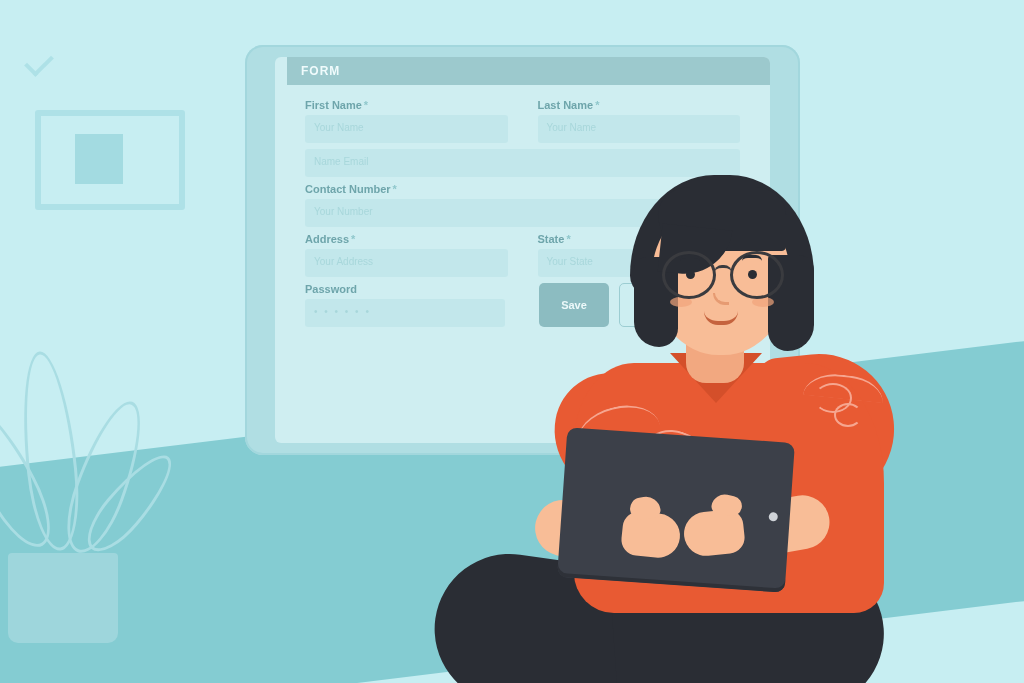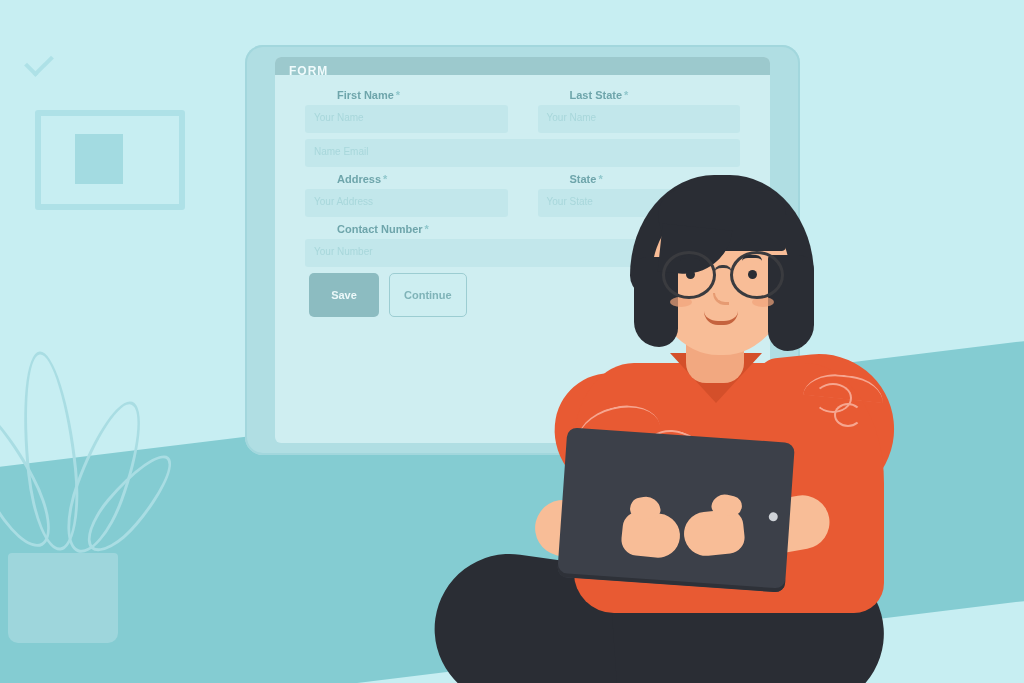--- a/index.html
+++ b/index.html
@@ -84,36 +84,37 @@
     box-shadow: inset 0 0 0 2px #a2d7dd;
   }
   .screen {
     position: absolute;
     left: 30px; right: 30px; top: 12px; bottom: 12px;
     background: #cfeef1;
     border-radius: 6px;
     overflow: hidden;
   }
   .form-header {
-    height: 18px;
+    height: 28px;
     background: #9cc9cd;
     color: #f0fbfc;
     font-size: 12px;
     font-weight: 700;
     letter-spacing: 1px;
     padding: 7px 14px;
+    margin-left: 12px;
   }
   .form-body {
     padding: 14px 30px 14px 30px;
     font-size: 11px;
     color: #6fa8ad;
   }
   .row { display: flex; gap: 30px; margin-bottom: 6px; }
   .col { flex: 1; min-width: 0; }
-  .label { font-weight: 600; margin-bottom: 4px; color: #6ea5ab; margin-left: 32px; }
+  .label { font-weight: 600; margin-bottom: 4px; color: #6ea5ab; }
   .label .req { color: #8fc7cc; margin-left: 2px; }
   .input {
     height: 28px;
     background: #c2e7eb;
     border-radius: 3px;
     padding: 7px 9px;
     color: #a8d7db;
     font-size: 10px;
   }
   .btn {
@@ -452,57 +453,63 @@
 
       <div class="row">
         <div class="col">
           <div class="label">
             <span>First Name</span><span class="req">*</span>
           </div>
           <div class="input">Your Name</div>
         </div>
         <div class="col">
           <div class="label">
-            <span>Last State</span><span class="req">*</span>
+            <span>Last Name</span><span class="req">*</span>
           </div>
           <div class="input">Your Name</div>
         </div>
       </div>
 
       <div class="row">
         <div class="col">
           <div class="input">Name Email</div>
+        </div>
+      </div>
+
+      <div class="row">
+        <div class="col">
+          <div class="label">
+            <span>Contact Number</span><span class="req">*</span>
+          </div>
+          <div class="input">Your Number</div>
         </div>
       </div>
 
       <div class="row">
         <div class="col">
           <div class="label">
             <span>Address</span><span class="req">*</span>
           </div>
           <div class="input">Your Address</div>
         </div>
         <div class="col">
           <div class="label">
             <span>State</span><span class="req">*</span>
           </div>
           <div class="input">Your State</div>
         </div>
       </div>
 
       <div class="row">
-        <div class="col">
+        <div class="col password-col">
           <div class="label">
-            <span>Contact Number</span><span class="req">*</span>
+            <span>Password</span>
           </div>
-          <div class="input">Your Number</div>
-        </div>
-      </div>
-
-      <div class="row">
+          <div class="input dots">• • • • • •</div>
+        </div>
         <div class="actions-wrap">
           <div class="btn btn-primary">Save</div>
           <div class="btn btn-outline">Continue</div>
         </div>
       </div>
 
     </div>
   </div>
 </div>
 

